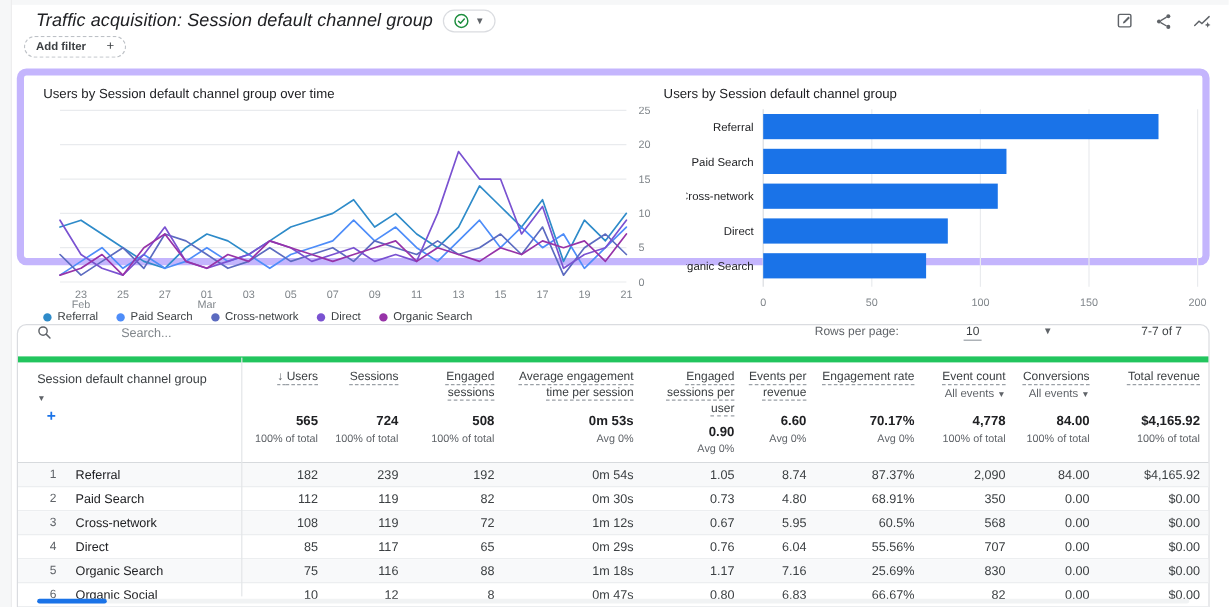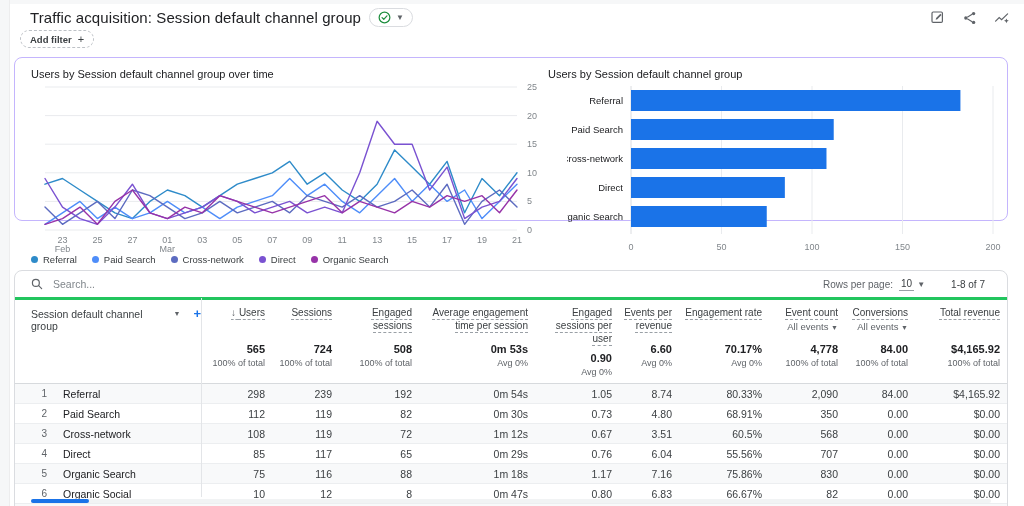--- a/index.html
+++ b/index.html
@@ -5,55 +5,55 @@
   html,body{margin:0;padding:0;}
   body{
     width:1024px;height:506px;position:relative;overflow:hidden;
     background:#fff;font-family:"Liberation Sans",sans-serif;
     -webkit-font-smoothing:antialiased;color:#202124;
   }
   .top-strip{position:absolute;left:0;top:0;width:1024px;height:4px;background:#f6f7f8;}
   .left-strip{position:absolute;left:0;top:0;width:9px;height:506px;background:#f6f7f8;border-right:1px solid #ededee;}
 
   
-  .page-head{position:absolute;left:30px;top:8px;display:flex;align-items:center;gap:8px;}
+  .page-head{position:absolute;left:30px;top:8px;display:flex;align-items:center;gap:8px;font-style:italic;}
   .page-title{font-size:15px;font-weight:500;color:#202124;letter-spacing:.1px;}
   .status-pill{display:inline-flex;align-items:center;gap:5px;border:1px solid #dadce0;border-radius:13px;padding:2px 8px;background:#fff;}
   .pill-caret{font-size:8px;color:#5f6368;line-height:1;}
   .head-icons{position:absolute;right:14px;top:10px;display:flex;gap:16px;align-items:center;}
   .hicon{width:16px;height:16px;color:#5f6368;cursor:pointer;}
-  .add-filter{position:absolute;left:20px;top:30px;display:inline-flex;align-items:center;gap:6px;
+  .add-filter{position:absolute;left:20px;top:30px;display:inline-flex;align-items:center;gap:17px;
     border:1px dashed #bdc1c6;border-radius:9px;padding:2px 9px;font-size:9.5px;font-weight:bold;color:#3c4043;background:#fff;}
   .add-filter .plus{font-weight:400;font-size:11px;color:#3c4043;}
 
   
-  .charts-card{position:absolute;left:14px;top:57px;width:994px;height:164px;border:1px solid #c4b5fd;border-radius:8px;background:#fff;box-sizing:border-box;}
+  .charts-card{position:absolute;left:14px;top:57px;width:994px;height:164px;border:6px solid #c4b5fd;border-radius:8px;background:#fff;box-sizing:border-box;}
   .chart-title{position:absolute;font-size:11px;color:#202124;}
   #lc-title{left:16px;top:10px;}
   #bc-title{left:533px;top:10px;}
   #line-chart{position:absolute;left:10px;top:26px;}
   #bar-chart{position:absolute;left:552px;top:24px;}
   #line-legend{position:absolute;left:16px;top:196px;display:flex;gap:15px;align-items:center;}
   .lg-item{display:flex;align-items:center;gap:5px;font-size:9.5px;color:#3c4043;}
   .lg-dot{width:7px;height:7px;border-radius:50%;display:inline-block;}
 
   
   .table-card{position:absolute;left:14px;top:270px;width:994px;height:280px;border:1px solid #dadce0;border-radius:8px;background:#fff;box-sizing:border-box;}
-  .toolbar{height:26px;display:flex;align-items:center;padding:0 14px 0 16px;border-bottom:3px solid #22c55e;}
+  .toolbar{height:26px;display:flex;align-items:flex-start;padding:0 14px 0 16px;border-bottom:5px solid #22c55e;gap:48px;}
   .search-input{border:none;outline:none;font-size:10.5px;margin-left:8px;width:220px;color:#3c4043;font-family:"Liberation Sans",sans-serif;}
   .search-input::placeholder{color:#80868b;}
   .toolbar .spacer{flex:1;}
   .rpp-label{font-size:10px;color:#5f6368;}
   .rpp-value{font-size:10px;color:#3c4043;margin-left:6px;padding:0 2px 1px 2px;border-bottom:1px solid #9aa0a6;}
   .rpp-caret{font-size:8px;color:#5f6368;margin-left:3px;}
   .pagination{font-size:10px;color:#3c4043;margin-left:26px;margin-right:8px;}
 
   .tgrid{display:grid;grid-template-columns:186px 72px 67px 80px 116px 84px 60px 90px 76px 70px 92px;}
   #table-head{border-bottom:1px solid #d7dadd;}
-  .dim-cell{padding:8px 0 0 16px;font-size:10.5px;color:#3c4043;display:flex;align-items:flex-start;gap:5px;}
+  .dim-cell{padding:8px 0 0 16px;font-size:10.5px;color:#3c4043;display:flex;align-items:flex-start;gap:5px;flex-direction:column;}
   .dim-caret{font-size:7px;color:#5f6368;margin-top:2px;}
   .dim-plus{color:#1a73e8;font-size:13px;font-weight:bold;margin-left:8px;line-height:.9;cursor:pointer;}
   .mh-cell{padding:6px 8px 6px 2px;display:flex;flex-direction:column;text-align:right;}
   .mh-labelbox{min-height:30px;display:flex;flex-direction:column;align-items:flex-end;}
   .mh-label{font-size:10px;color:#3c4043;line-height:1.3;text-decoration:underline dashed #9aa0a6 1px;text-underline-offset:3px;cursor:pointer;}
   .mh-filter{font-size:9.5px;color:#5f6368;margin-top:2px;}
   .mh-filter .c{font-size:7px;}
   .sort-arrow{color:#5f6368;text-decoration:none;display:inline;}
   .mh-total{font-size:11px;font-weight:bold;color:#202124;margin-top:7px;}
   .mh-sub{font-size:9px;color:#5f6368;margin-top:3px;}
@@ -197,21 +197,21 @@
   <div class="toolbar">
     <svg width="12" height="12" viewBox="0 0 16 16">
       <circle cx="6.5" cy="6.5" r="4.6" fill="none" stroke="#5f6368" stroke-width="1.6"></circle>
       <path d="M10.2 10.2 L14.2 14.2" stroke="#5f6368" stroke-width="1.6" stroke-linecap="round"></path>
     </svg>
     <input class="search-input" placeholder="Search..." style="">
     <div class="spacer"></div>
     <span class="rpp-label">Rows per page:</span>
     <span class="rpp-value">10</span>
     <span class="rpp-caret">▼</span>
-    <span class="pagination">1-8 of 7</span>
+    <span class="pagination">7-7 of 7</span>
   </div>
 
   <div class="tgrid" id="table-head">
     <div class="dim-cell">
       <span>Session default channel group</span>
       <span class="dim-caret">▼</span>
       <span class="dim-plus">+</span>
     </div>
 
   <div class="mh-cell">
@@ -287,27 +287,27 @@
         <div class="mh-sub">100% of total</div>
       </div>
     </div>
 
   <div id="table-body">
       <div class="tgrid trow zebra">
         <div class="rc0">
           <span class="rnum">1</span>
           <span class="rchannel">Referral</span>
         </div>
-        <div class="rval">298</div>
+        <div class="rval">182</div>
         <div class="rval">239</div>
         <div class="rval">192</div>
         <div class="rval">0m 54s</div>
         <div class="rval">1.05</div>
         <div class="rval">8.74</div>
-        <div class="rval">80.33%</div>
+        <div class="rval">87.37%</div>
         <div class="rval">2,090</div>
         <div class="rval">84.00</div>
         <div class="rval">$4,165.92</div>
       </div>
       <div class="tgrid trow">
         <div class="rc0">
           <span class="rnum">2</span>
           <span class="rchannel">Paid Search</span>
         </div>
         <div class="rval">112</div>
@@ -324,21 +324,21 @@
       <div class="tgrid trow zebra">
         <div class="rc0">
           <span class="rnum">3</span>
           <span class="rchannel">Cross-network</span>
         </div>
         <div class="rval">108</div>
         <div class="rval">119</div>
         <div class="rval">72</div>
         <div class="rval">1m 12s</div>
         <div class="rval">0.67</div>
-        <div class="rval">3.51</div>
+        <div class="rval">5.95</div>
         <div class="rval">60.5%</div>
         <div class="rval">568</div>
         <div class="rval">0.00</div>
         <div class="rval">$0.00</div>
       </div>
       <div class="tgrid trow">
         <div class="rc0">
           <span class="rnum">4</span>
           <span class="rchannel">Direct</span>
         </div>
@@ -357,21 +357,21 @@
         <div class="rc0">
           <span class="rnum">5</span>
           <span class="rchannel">Organic Search</span>
         </div>
         <div class="rval">75</div>
         <div class="rval">116</div>
         <div class="rval">88</div>
         <div class="rval">1m 18s</div>
         <div class="rval">1.17</div>
         <div class="rval">7.16</div>
-        <div class="rval">75.86%</div>
+        <div class="rval">25.69%</div>
         <div class="rval">830</div>
         <div class="rval">0.00</div>
         <div class="rval">$0.00</div>
       </div>
       <div class="tgrid trow">
         <div class="rc0">
           <span class="rnum">6</span>
           <span class="rchannel">Organic Social</span>
         </div>
         <div class="rval">10</div>

